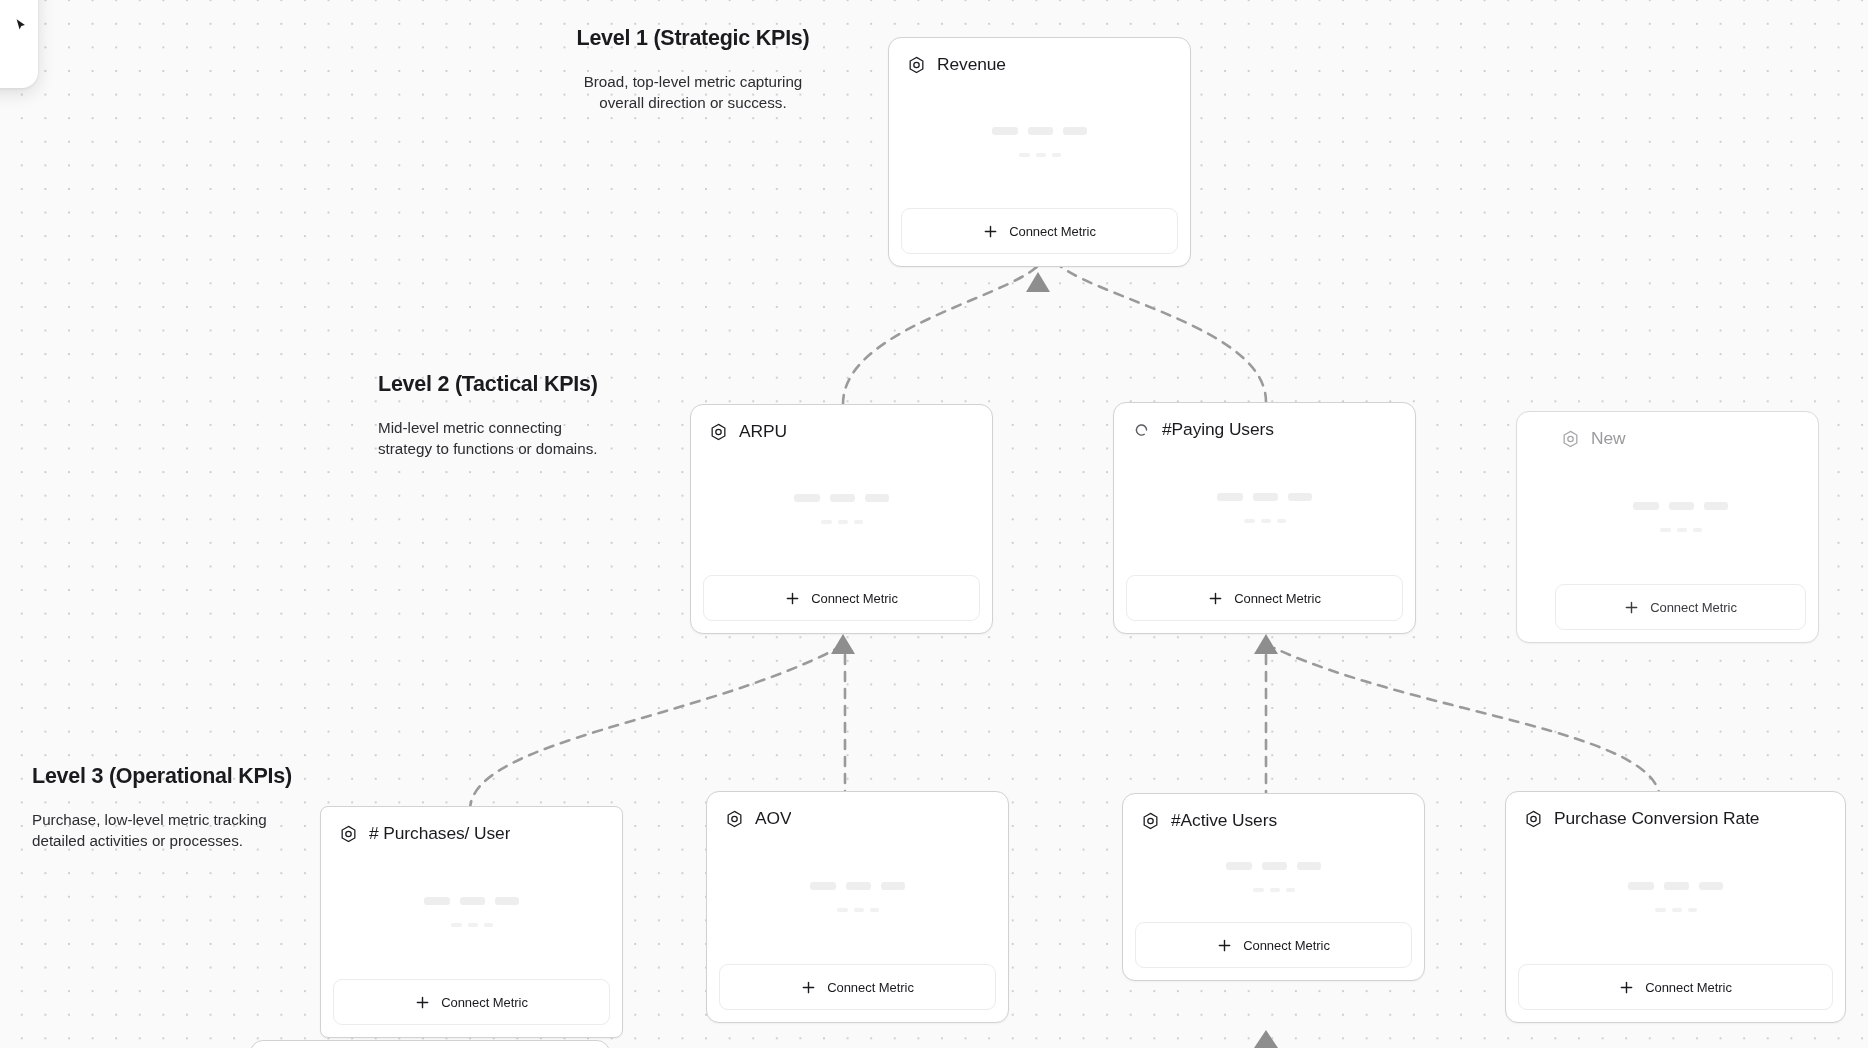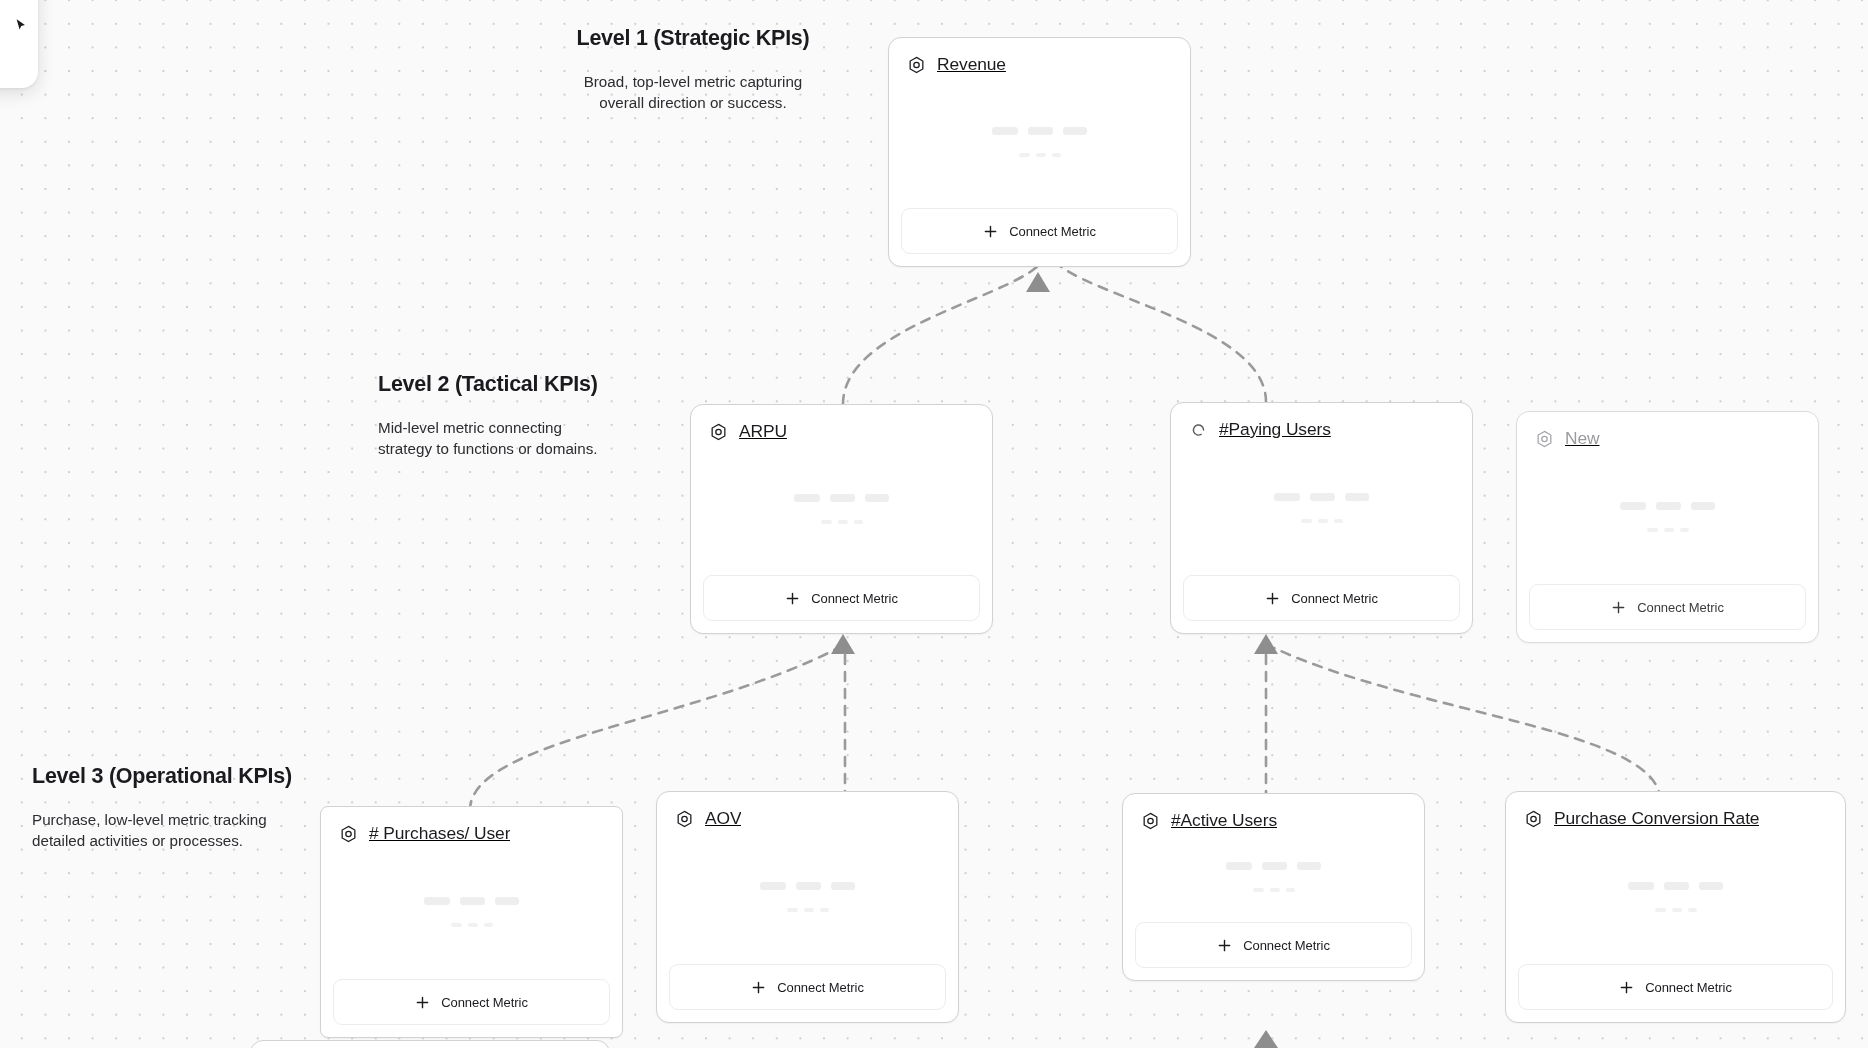--- a/index.html
+++ b/index.html
@@ -37,26 +37,25 @@
 
   
   .node {
     position: absolute;
     background: #ffffff;
     border: 1.4px solid #d2d2d4;
     border-radius: 13px;
     display: flex; flex-direction: column;
     box-shadow: 0 1px 2px rgba(16,16,20,0.045);
   }
-  .node.dim { border-color: #dcdcde; }
+  .node.dim { border-color: #dcdcde; padding-left: 26px; }
   .node-head {
     display: flex; align-items: center; gap: 11px;
     padding: 16px 18px 0 18px;
     flex: 0 0 auto;
-    text-decoration: underline;
   }
   .node-icon { width: 19px; height: 20px; flex: 0 0 auto; display:block; }
   .node-title {
     font-size: 17.4px; color: #1b1b1f; letter-spacing: -0.1px;
     white-space: nowrap; overflow: hidden; text-overflow: ellipsis;
   }
   .node.dim .node-title { color: #9b9b9f; }
 
   .node-body {
     flex: 1 1 auto; position: relative;
@@ -193,21 +192,21 @@
       </div>
     </div>
     <div class="connect-btn">
       <svg class="plus-icon" viewBox="0 0 16 16" stroke="#1b1b1f" stroke-width="1.5" stroke-linecap="round">
           <path d="M8 2.5v11M2.5 8h11"></path>
         </svg>
       <span>Connect Metric</span>
     </div>
   </div>
 
-  <div class="node" style="left:1170px; top:402px; width:303px; height:232px;">
+  <div class="node" style="left:1113px; top:402px; width:303px; height:232px;">
     <div class="node-head">
       <svg class="node-icon" viewBox="0 0 24 24" fill="none" stroke="#5c5c61" stroke-width="1.8" stroke-linecap="round">
         <path d="M18.4 12a6.4 6.4 0 1 0-2.9 5.4"></path>
       </svg>
       <div class="node-title">#Paying Users</div>
     </div>
     <div class="node-body">
       <div class="sk-row">
         <span class="sk-bar w1"></span>
         <span class="sk-bar w2"></span>
@@ -276,21 +275,21 @@
       </div>
     </div>
     <div class="connect-btn">
       <svg class="plus-icon" viewBox="0 0 16 16" stroke="#1b1b1f" stroke-width="1.5" stroke-linecap="round">
           <path d="M8 2.5v11M2.5 8h11"></path>
         </svg>
       <span>Connect Metric</span>
     </div>
   </div>
 
-  <div class="node" style="left:656px; top:791px; width:303px; height:232px;">
+  <div class="node" style="left:706px; top:791px; width:303px; height:232px;">
     <div class="node-head">
       <svg class="node-icon" viewBox="0 0 24 24" fill="none" stroke="#1b1b1f" stroke-width="1.6">
         <path d="M12 2.4 20 7v10l-8 4.6L4 17V7z"></path>
           <circle cx="12" cy="12" r="3.4"></circle>
       </svg>
       <div class="node-title">AOV</div>
     </div>
     <div class="node-body">
       <div class="sk-row">
         <span class="sk-bar w1"></span>

